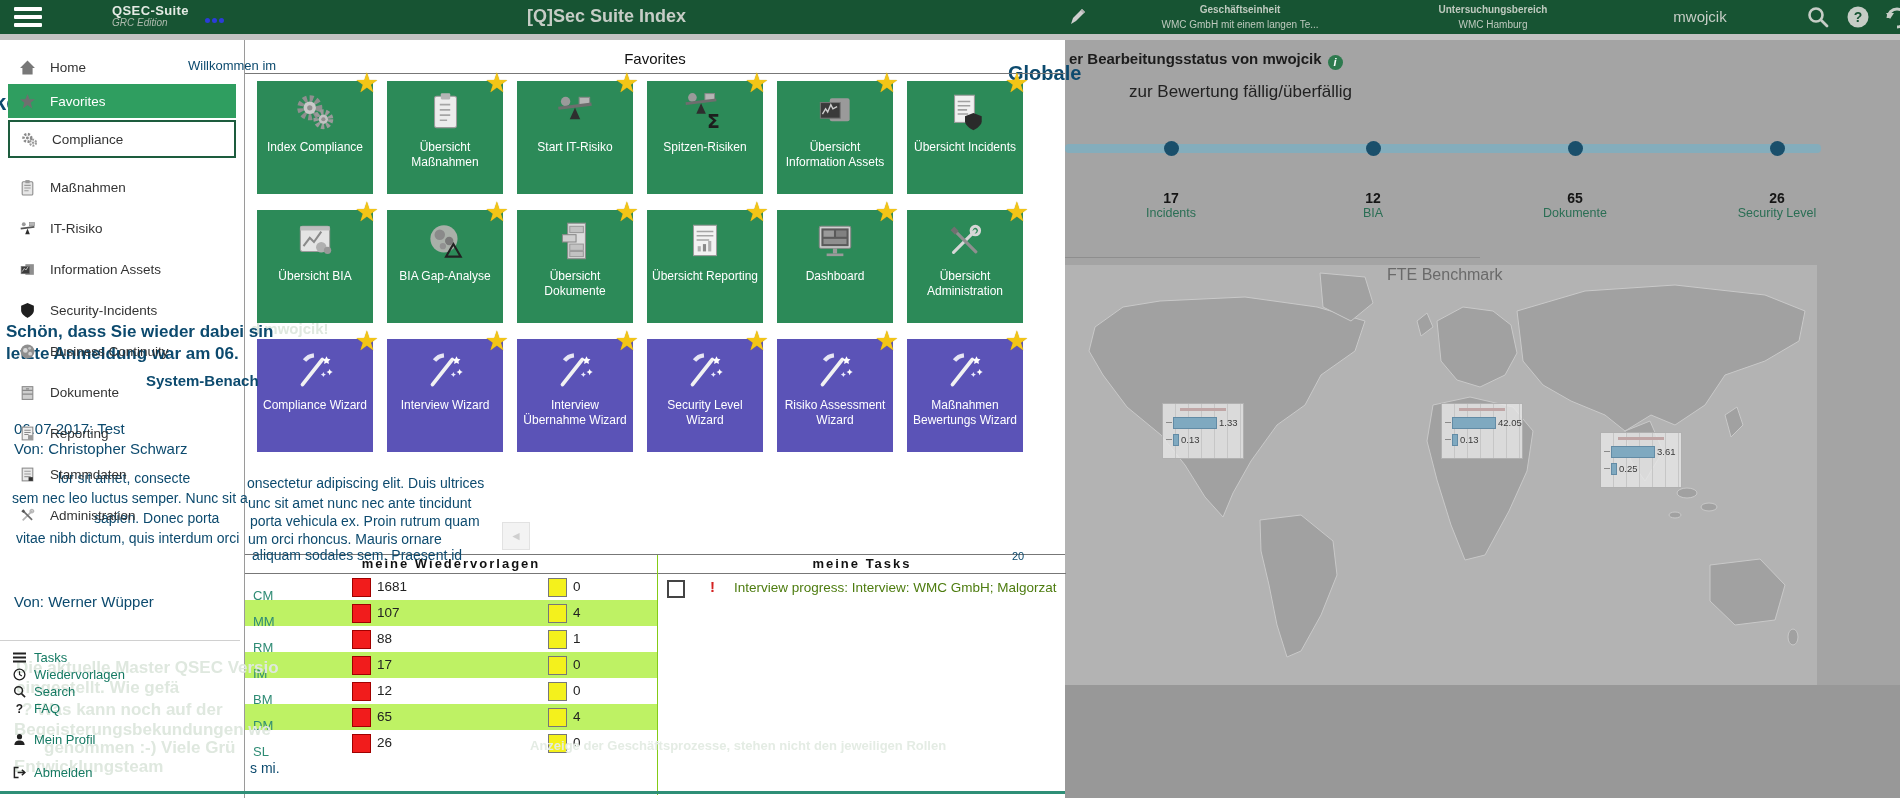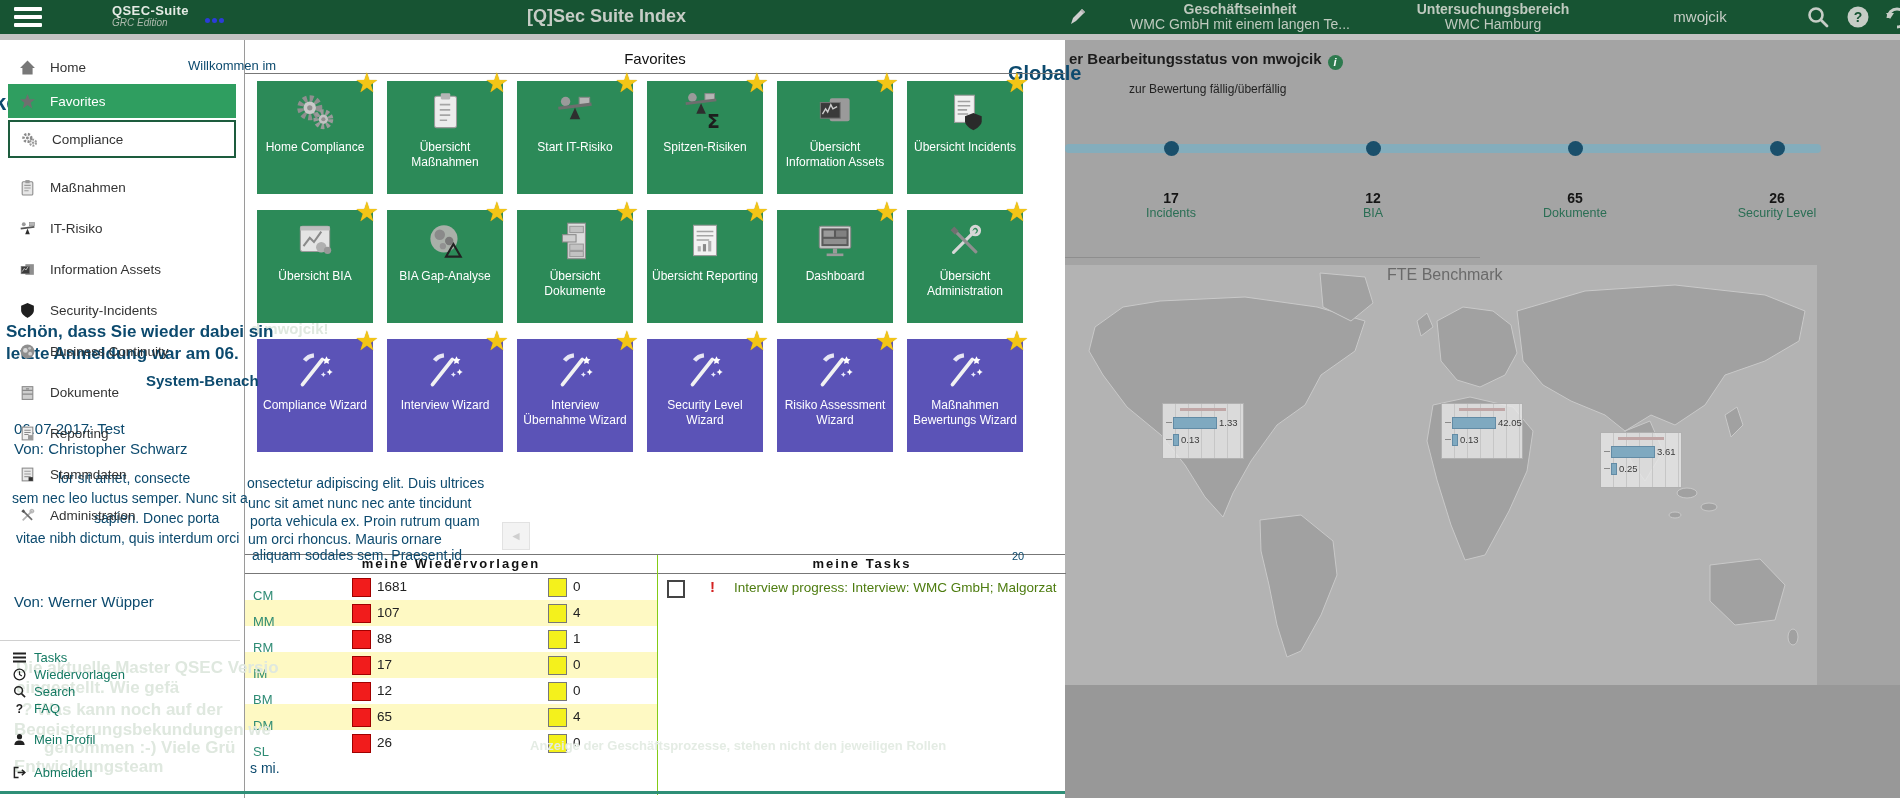--- a/index.html
+++ b/index.html
@@ -9,21 +9,21 @@
   .topbar{position:absolute;left:0;top:0;width:1900px;height:34px;background:#175433;z-index:30;}
   .burger{position:absolute;left:14px;top:7px;width:30px;height:20px;cursor:pointer;}
   .burger span{display:block;width:28px;height:4px;background:#fff;border-radius:1px;margin-bottom:4px;}
   .logo{position:absolute;left:112px;top:4px;line-height:1.05;}
   .logo .t{font-size:13px;font-weight:bold;color:#e4eae4;letter-spacing:.4px;}
   .logo .s{font-size:10px;font-style:italic;color:#aebbae;}
   .logodots{position:absolute;left:205px;top:9px;}
   .logodots i{display:inline-block;width:5px;height:5px;border-radius:50%;background:#2b3cd8;margin-right:2px;}
   .pagetitle{position:absolute;left:527px;top:6px;font-size:18px;font-weight:bold;color:#c6cdc6;}
   .hpencil{position:absolute;left:1068px;top:6px;}
-  .hstack{position:absolute;top:2px;text-align:center;color:#bfcabf;font-size:14px;line-height:15px;}
+  .hstack{position:absolute;top:2px;text-align:center;color:#bfcabf;font-size:10px;line-height:15px;}
   .hstack .l1{font-weight:bold;}
   .bu{left:1105px;width:270px;}
   .scope{left:1388px;width:210px;}
   .huser{position:absolute;left:1645px;top:8px;width:110px;text-align:center;font-size:15px;color:#c6cdc6;}
   .hicon{position:absolute;top:5px;cursor:pointer;}
   
   .subbar{position:absolute;left:0;top:34px;width:1900px;height:6px;background:#c2c2c2;z-index:25;}
   
   .sidebar{position:absolute;left:0;top:40px;width:244px;height:758px;background:#fff;border-right:1px solid #9a9a9a;z-index:20;}
   .s-menu{position:relative;z-index:2;padding-top:10px;}
@@ -48,37 +48,37 @@
   .tile .t-ic{margin-top:9px;width:46px;height:46px;}
   .tile .t-lb{font-size:12px;text-align:center;line-height:1.25;padding:4px 3px 6px;}
   .tile .t-star{position:absolute;top:-11px;right:-6px;font-size:27px;color:#f3c516;text-shadow:0 0 1px #b8940a;cursor:pointer;z-index:3;line-height:1;}
   .arrow-ghost{position:absolute;left:257px;top:482px;width:26px;height:26px;background:#f3f3f3;border:1px solid #e2e2e2;color:#cfcfcf;font-size:12px;display:flex;align-items:center;justify-content:center;z-index:1;}
   
   .botsec{position:absolute;left:0;top:514px;width:820px;height:240px;border-top:1px solid #777;z-index:2;}
   .wvcol{position:absolute;left:0;top:0;width:412px;height:240px;}
   .tkcol{position:absolute;left:412px;top:0;width:408px;height:240px;border-left:1px solid #84cc16;}
   .sech{height:18px;border-bottom:1px solid #777;text-align:center;font-size:13px;font-weight:600;letter-spacing:2px;color:#111;line-height:18px;}
   .wvrow{position:relative;height:26px;}
-  .wvrow.alt{background:#fef9c3;}
+  .wvrow.alt{background:#bef264;}
   .wv-code{position:absolute;left:8px;top:14px;font-size:13px;color:#2e8b74;cursor:pointer;}
   .sw{position:absolute;top:4px;width:17px;height:17px;}
   .sw.red{left:107px;background:#f11c1c;border:1px solid #a00000;}
   .sw.yel{left:303px;background:#f4f11c;border:1px solid #777;}
   .wv-n{position:absolute;top:5px;font-size:13.5px;color:#222;}
   .wv-nr{left:132px;} .wv-ny{left:328px;}
   .taskrow{position:relative;height:28px;}
   .tk-cb{position:absolute;left:9px;top:6px;width:14px;height:14px;background:#fff;border:2px solid #444;cursor:pointer;}
   .tk-ex{position:absolute;left:52px;top:4px;color:#d42222;font-weight:bold;font-size:15px;}
   .tk-tx{position:absolute;left:76px;top:6px;right:4px;font-size:13.5px;color:#4d7c0f;white-space:nowrap;overflow:hidden;cursor:pointer;}
   .tealline{position:absolute;left:0;top:791px;width:1065px;height:3px;background:#2e8f77;z-index:22;}
   
   .statpanel{position:absolute;left:1065px;top:40px;width:835px;height:758px;background:#a4a4a4;overflow:hidden;z-index:5;}
   .st-title{position:absolute;left:4px;top:10px;font-size:15px;font-weight:bold;color:#1c1c1c;z-index:6;}
   .infoicon{display:inline-block;width:15px;height:15px;border-radius:50%;background:#2d7a4e;color:#fff;font-size:11px;font-weight:bold;text-align:center;line-height:15px;margin-left:6px;vertical-align:-2px;font-style:italic;}
-  .st-sub{position:absolute;left:64px;top:42px;font-size:12px;color:#222;z-index:6;}
+  .st-sub{position:absolute;left:64px;top:42px;font-size:17px;color:#222;z-index:6;}
   .tl-bar{position:absolute;left:0;top:104px;width:756px;height:9px;background:#84adbc;border-radius:4px;z-index:6;}
   .tl-dot{position:absolute;top:101px;width:15px;height:15px;border-radius:50%;background:#1a4f6b;z-index:7;cursor:pointer;}
   .tl-stop{position:absolute;width:140px;text-align:center;z-index:6;}
   .tl-v{font-size:14px;font-weight:bold;color:#151515;}
   .tl-l{font-size:12.5px;color:#2a6e54;}
   .st-div{position:absolute;left:0;top:217px;width:415px;border-top:1px solid #8e8e8e;z-index:6;}
   .fte-title{position:absolute;left:322px;top:226px;font-size:16px;color:#6a6a6a;z-index:8;}
   .mapbox{position:absolute;left:0;top:225px;width:752px;height:420px;background:#b3b3b3;z-index:5;}
   .botband{position:absolute;left:0;top:645px;width:835px;height:113px;background:#989898;z-index:5;}
   .popup{position:absolute;width:80px;height:54px;background:rgba(230,230,230,.82);border:1px solid #b0b0b0;z-index:9;
@@ -452,21 +452,21 @@
 
     <div class="fav-title">Favorites</div>
     <div class="fav-rule"></div>
 
     <div class="tilegrid">
       <div class="tile">
           <span class="t-star">★</span>
           <svg class="t-ic">
             <use href="#sym-gears"></use>
           </svg>
-          <div class="t-lb">Home Compliance</div>
+          <div class="t-lb">Index Compliance</div>
         </div>
       <div class="tile">
           <span class="t-star">★</span>
           <svg class="t-ic">
             <use href="#sym-clipboard"></use>
           </svg>
           <div class="t-lb">Übersicht Maßnahmen</div>
         </div>
       <div class="tile">
           <span class="t-star">★</span>

